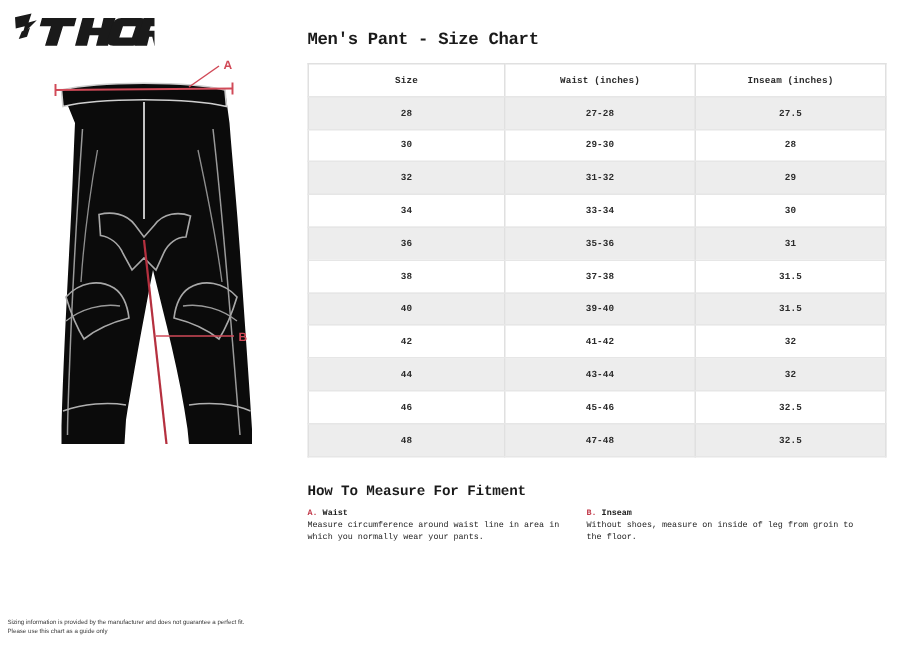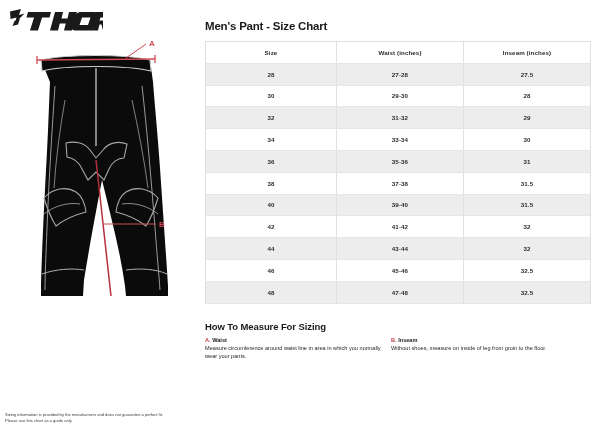--- a/index.html
+++ b/index.html
@@ -33,20 +33,21 @@
     width: 185px;
     height: 275px;
   }
 
   
   #content {
     position: absolute;
     left: 205px;
     top: 20px;
     width: 385px;
+    font-family: Liberation Mono, monospace;
   }
 
   #chart-title {
     font-size: 11.5px;
     font-weight: bold;
     letter-spacing: -0.2px;
     margin: 0 0 9px 0;
     color: #1a1a1a;
   }
 
@@ -293,21 +294,21 @@
         </tr>
         <tr>
           <td>48</td>
           <td>47-48</td>
           <td>32.5</td>
         </tr>
       </tbody>
   </table>
 
   <div id="fitment">
-    <h2 id="fitment-title">How To Measure For Sizing</h2>
+    <h2 id="fitment-title">How To Measure For Fitment</h2>
     <div class="fit-cols">
       <div class="fit-col">
         <p class="fit-label">
           <span class="mark">A.</span>
           <span>Waist</span>
         </p>
         <p class="fit-body">Measure circumference around waist line in area in which you normally wear your pants.</p>
       </div>
       <div class="fit-col">
         <p class="fit-label">

